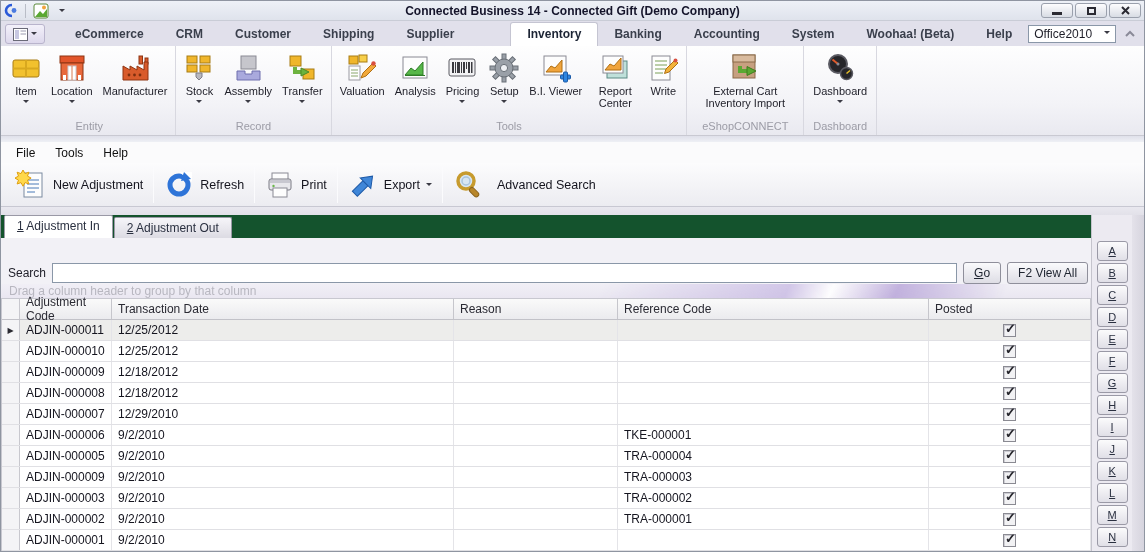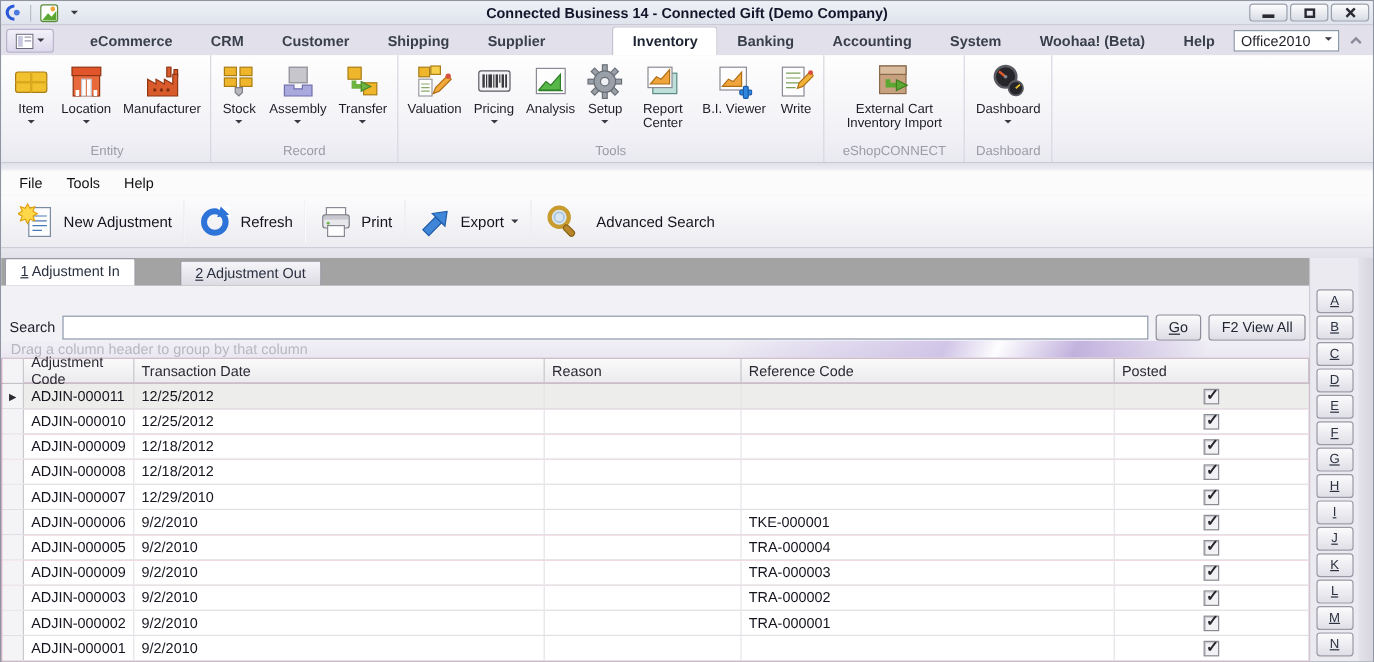--- a/index.html
+++ b/index.html
@@ -46,21 +46,21 @@
   .toolbar { height:44px; background:linear-gradient(#fcfcfd,#ececf1); border-bottom:1px solid #c8c8d2; display:flex; align-items:center; padding:0 4px; }
   .tbtn { display:flex; align-items:center; gap:6px; padding:4px 10px; font-size:12.5px; color:#14141e; }
   .tdiv { width:1px; height:36px; background:#d2d2da; border-right:1px solid #fbfbfd; }
 
   .contentbar { height:8px; background:linear-gradient(#e9e8ef,#e2e1e9); }
 
   
   .workspace { flex:1; display:flex; background:#eceaf1; min-height:0; }
   .main { width:1092px; background:#f2f1f6; border-right:1px solid #c5c4cd; display:flex; flex-direction:column; }
 
-  .viewtabs { height:23px; display:flex; align-items:flex-end; padding-left:3px; background:#a3a3a3;gap:36px; }
+  .viewtabs { height:23px; display:flex; align-items:flex-end; padding-left:3px; background:#14532d; }
   .vtab { height:21px; padding:3px 12px; border:1px solid #9a99a6; border-bottom:none; border-radius:2px 2px 0 0; background:linear-gradient(#f6f5f9,#dcdbe3); color:#2a3040; white-space:nowrap; margin-right:1px; }
   .vtab.sel { height:23px; background:#fff; }
   .vtab .num { text-decoration:underline; }
 
   .searchrow { height:28px; display:flex; align-items:center; background:#f2f1f6; padding:0 3px; gap:6px;margin-top:24px; }
   .searchrow label { margin-left:4px; color:#22222c; }
   .search-input { flex:0 0 905px; height:20px; border:1px solid #8a97a8; background:#fff; padding:0 4px; font:inherit; }
   .btn { height:22px; border:1px solid #8f8f9b; border-radius:3px; background:linear-gradient(#fafafc,#dedde5); color:#1e2430; font-size:12px; padding:0 10px; white-space:nowrap; }
   .btn .key { text-decoration:underline; }
 
@@ -267,84 +267,84 @@
                 <line x1="4" y1="23" x2="11" y2="23" stroke="#8aa86a"></line>
                 <path d="M26 10 l-10 10 -2 5 5 -2 10 -10 z" fill="#f2a93b" stroke="#b06f12"></path>
                 <circle cx="26.5" cy="10.5" r="2.2" fill="#d94f3f"></circle>
               </svg>
             </span>
           <span class="rlabel">Valuation</span>
         </div>
         <div class="rbtn">
           <span class="ricon">
               <svg width="30" height="30" viewBox="0 0 30 30">
+                <rect x="3" y="4" width="24" height="21" fill="#fdfdfd" stroke="#8a8a94"></rect>
+                <path d="M5 22 l6 -7 4 3 8 -9 v13 z" fill="#57b749" stroke="#2e7d27"></path>
+                <line x1="5" y1="22.5" x2="25" y2="22.5" stroke="#2e7d27"></line>
+              </svg>
+            </span>
+          <span class="rlabel">Analysis</span>
+        </div>
+        <div class="rbtn">
+          <span class="ricon">
+              <svg width="30" height="30" viewBox="0 0 30 30">
                 <rect x="2" y="6" width="26" height="17" rx="2" fill="#f2f2f4" stroke="#5a5a62"></rect>
                 <g fill="#3a3a40">
                   <rect x="5" y="9" width="2" height="11"></rect>
                   <rect x="8" y="9" width="1" height="11"></rect>
                   <rect x="10" y="9" width="3" height="11"></rect>
                   <rect x="14" y="9" width="1" height="11"></rect>
                   <rect x="16" y="9" width="2" height="11"></rect>
                   <rect x="19" y="9" width="1" height="7"></rect>
                   <rect x="21" y="9" width="2" height="11"></rect>
                   <rect x="24" y="9" width="1.5" height="11"></rect>
                 </g>
               </svg>
             </span>
           <span class="rlabel">Pricing</span>
           <span class="rcaret"></span>
         </div>
         <div class="rbtn">
           <span class="ricon">
               <svg width="30" height="30" viewBox="0 0 30 30">
-                <rect x="3" y="4" width="24" height="21" fill="#fdfdfd" stroke="#8a8a94"></rect>
-                <path d="M5 22 l6 -7 4 3 8 -9 v13 z" fill="#57b749" stroke="#2e7d27"></path>
-                <line x1="5" y1="22.5" x2="25" y2="22.5" stroke="#2e7d27"></line>
-              </svg>
-            </span>
-          <span class="rlabel">Analysis</span>
-        </div>
-        <div class="rbtn">
-          <span class="ricon">
-              <svg width="30" height="30" viewBox="0 0 30 30">
                 <g fill="#9aa0a8" stroke="#6a7078">
                   <rect x="13" y="1" width="4" height="28"></rect>
                   <rect x="13" y="1" width="4" height="28" transform="rotate(45 15 15)"></rect>
                   <rect x="13" y="1" width="4" height="28" transform="rotate(90 15 15)"></rect>
                   <rect x="13" y="1" width="4" height="28" transform="rotate(135 15 15)"></rect>
                   <circle cx="15" cy="15" r="9"></circle>
                 </g>
                 <circle cx="15" cy="15" r="3.6" fill="#eef0f4" stroke="#6a7078"></circle>
               </svg>
             </span>
           <span class="rlabel">Setup</span>
           <span class="rcaret"></span>
         </div>
         <div class="rbtn">
           <span class="ricon">
               <svg width="30" height="30" viewBox="0 0 30 30">
-                <rect x="7" y="8" width="20" height="17" fill="#bfe0da" stroke="#5a8a84"></rect>
-                <rect x="3" y="3" width="20" height="17" fill="#fdfdfd" stroke="#8a8a94"></rect>
-                <path d="M5 17 l5 -6 4 2 7 -8 v12 z" fill="#f0a43c" stroke="#b06f12"></path>
-              </svg>
-            </span>
-          <span class="rlabel w46">Report Center</span>
-        </div>
-        <div class="rbtn">
-          <span class="ricon">
-              <svg width="30" height="30" viewBox="0 0 30 30">
                 <rect x="3" y="3" width="22" height="19" fill="#fdfdfd" stroke="#8a8a94"></rect>
                 <path d="M5 19 l5 -6 4 2 7 -8 v12 z" fill="#f0a43c" stroke="#b06f12"></path>
                 <g fill="#2e86e0" stroke="#1a5aa8">
                   <rect x="19.5" y="22" width="10" height="4" rx="1"></rect>
                   <rect x="22.5" y="19" width="4" height="10" rx="1"></rect>
                 </g>
               </svg>
             </span>
           <span class="rlabel">B.I. Viewer</span>
+        </div>
+        <div class="rbtn">
+          <span class="ricon">
+              <svg width="30" height="30" viewBox="0 0 30 30">
+                <rect x="7" y="8" width="20" height="17" fill="#bfe0da" stroke="#5a8a84"></rect>
+                <rect x="3" y="3" width="20" height="17" fill="#fdfdfd" stroke="#8a8a94"></rect>
+                <path d="M5 17 l5 -6 4 2 7 -8 v12 z" fill="#f0a43c" stroke="#b06f12"></path>
+              </svg>
+            </span>
+          <span class="rlabel w46">Report Center</span>
         </div>
         <div class="rbtn">
           <span class="ricon">
               <svg width="30" height="30" viewBox="0 0 30 30">
                 <rect x="4" y="3" width="18" height="24" fill="#fdfdfd" stroke="#8a8a94"></rect>
                 <g stroke="#7aa058">
                   <line x1="7" y1="8" x2="19" y2="8"></line>
                   <line x1="7" y1="12" x2="19" y2="12"></line>
                   <line x1="7" y1="16" x2="19" y2="16"></line>
                   <line x1="7" y1="20" x2="15" y2="20"></line>

